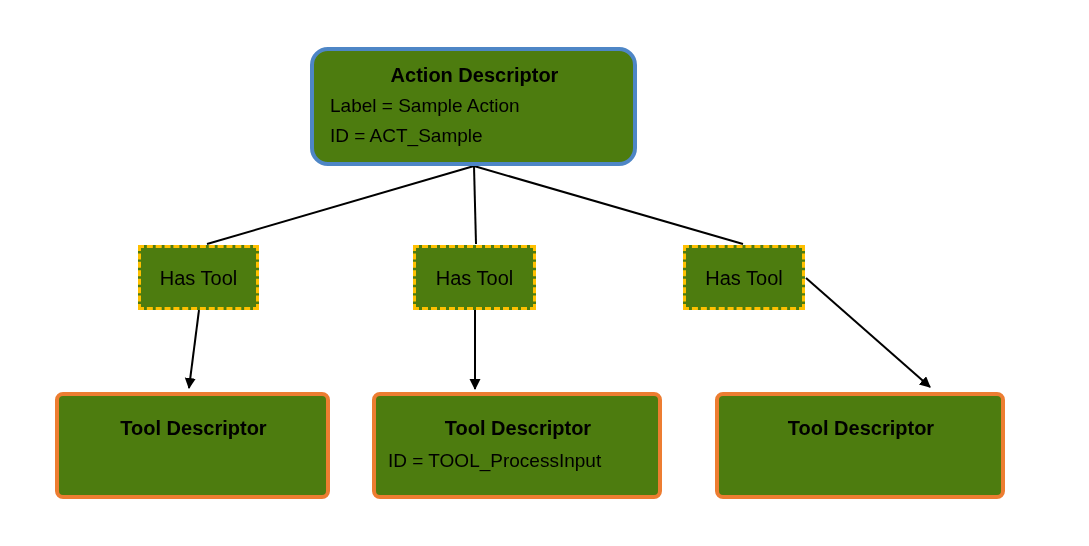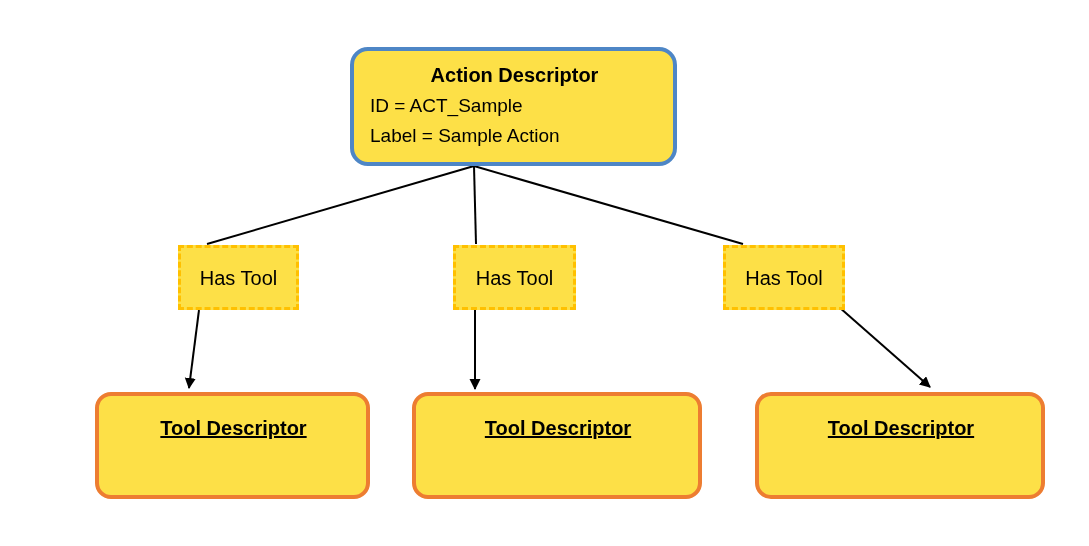--- a/index.html
+++ b/index.html
@@ -13,22 +13,21 @@
     overflow: hidden;
   }
   .connectors {
     position: absolute;
     left: 0; top: 0;
     width: 1089px; height: 546px;
   }
   .node {
     position: absolute;
     box-sizing: border-box;
-    background: #fde047;
-    margin-left: 40px;
+    background: #4d7c0f;
   }
   .action-node {
     left: 310px; top: 47px;
     width: 327px; height: 119px;
     border: 4px solid var(--action-border, #4E86C6);
     border-radius: 18px;
     padding: 10px 14px 0 16px;
   }
   .action-node .node-title {
     display: block;
@@ -51,23 +50,22 @@
     align-items: center;
     justify-content: center;
     font-size: 20px;
     line-height: 1;
   }
   .relation-1 { left: 138px; top: 245px; width: 121px; height: 65px; }
   .relation-2 { left: 413px; top: 245px; width: 123px; height: 65px; }
   .relation-3 { left: 683px; top: 245px; width: 122px; height: 65px; }
   .tool-node {
     border: 4px solid var(--tool-border, #ED7D31);
-    border-radius: 16px;
+    border-radius: 8px;
     padding: 18px 10px 0 12px;
-    text-decoration: underline;
   }
   .tool-node .node-title {
     display: block;
     text-align: center;
     font-weight: bold;
     font-size: 20px;
     line-height: 28px;
     margin-bottom: 4px;
   }
   .tool-1 { left: 55px;  top: 392px; width: 275px; height: 107px; }
@@ -94,37 +92,38 @@
     <line class="connector-line" x1="474" y1="166" x2="207" y2="244"></line>
     <line class="connector-line" x1="474" y1="166" x2="476" y2="244"></line>
     <line class="connector-line" x1="474" y1="166" x2="743" y2="244"></line>
     <line class="connector-line" marker-end="url(#arrow)" x1="199" y1="310" x2="189" y2="388"></line>
     <line class="connector-line" marker-end="url(#arrow)" x1="475" y1="310" x2="475" y2="389"></line>
     <line class="connector-line" marker-end="url(#arrow)" x1="806" y1="278" x2="930" y2="387"></line>
   </svg>
 
   <div class="node action-node">
     <span class="node-title">Action Descriptor</span>
+    <span class="kv-line">Label = Sample Action</span>
     <span class="kv-line">ID = ACT_Sample</span>
-    <span class="kv-line">Label = Sample Action</span>
   </div>
 
   <div class="node relation-node relation-1">
     <span>Has Tool</span>
   </div>
   <div class="node relation-node relation-2">
     <span>Has Tool</span>
   </div>
   <div class="node relation-node relation-3">
     <span>Has Tool</span>
   </div>
 
   <div class="node tool-node tool-1">
     <span class="node-title">Tool Descriptor</span>
   </div>
   <div class="node tool-node tool-2">
     <span class="node-title">Tool Descriptor</span>
+    <span class="kv-line">ID = TOOL_ProcessInput</span>
   </div>
   <div class="node tool-node tool-3">
     <span class="node-title">Tool Descriptor</span>
   </div>
 
 </div>
 
 </body></html>

